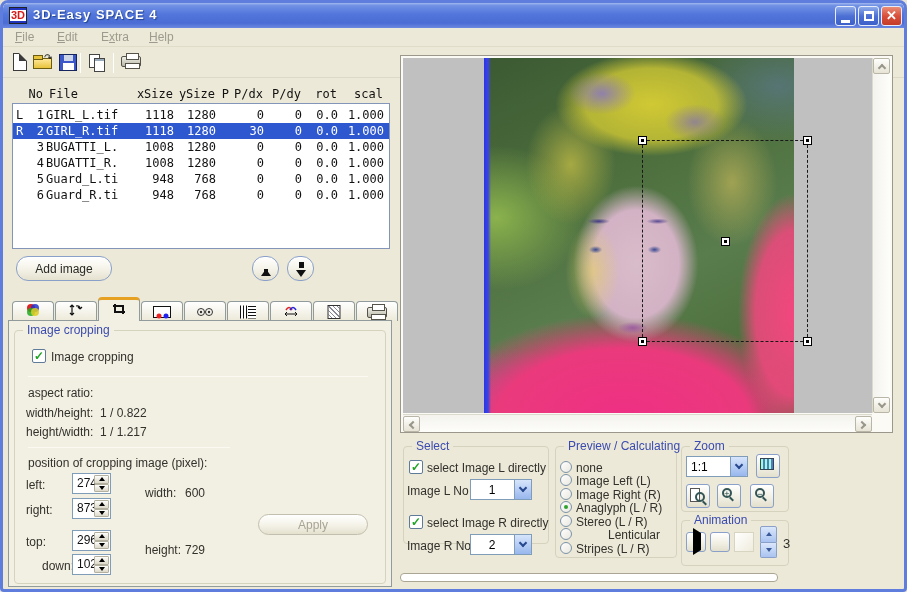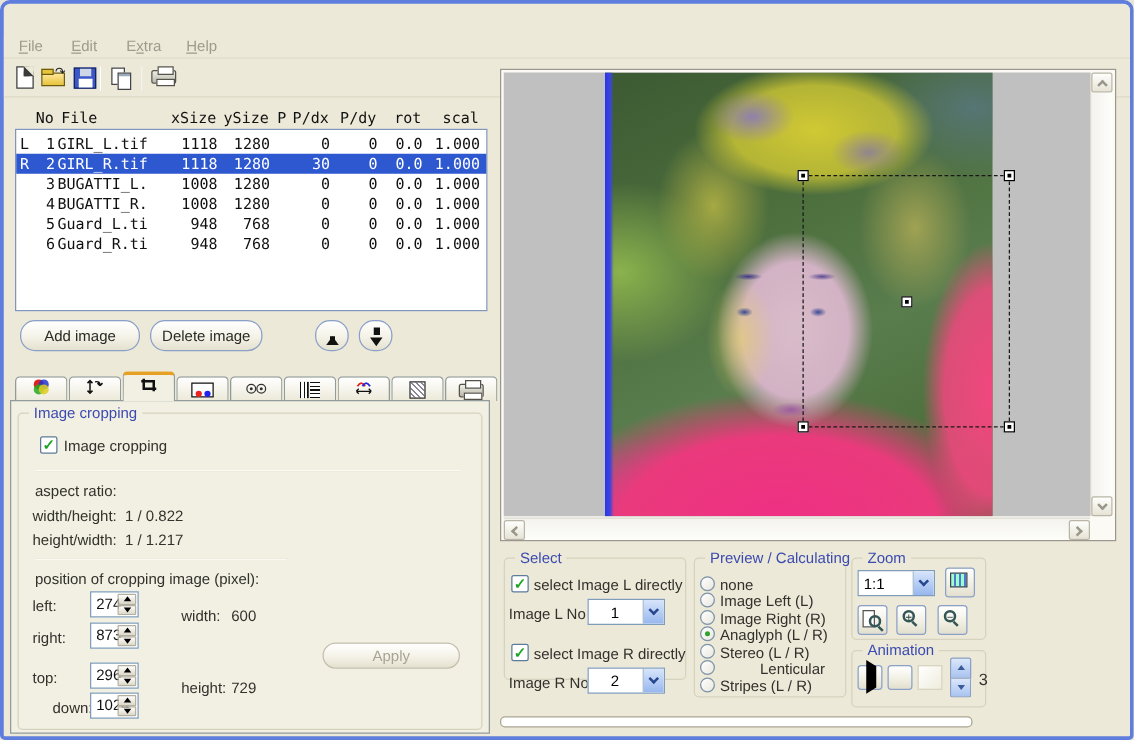--- a/index.html
+++ b/index.html
@@ -153,20 +153,31 @@
   .grid{ position:absolute; left:3px; top:3px; width:14px; height:12px; border:1px solid #345;
     background:repeating-linear-gradient(90deg,#9fc 0 2px,#57c 2px 4px); }
   .play{ width:0; height:0; border:5px solid transparent; border-left:8px solid #000; margin:4px 0 0 6px; }
   .stop{ width:8px; height:8px; background:#000; margin:5px auto; }
 </style>
 </head>
 <body>
 
 <div id="window">
 
+  <div id="titlebar" class="abs">
+    <div id="app-icon" class="abs">3D</div>
+    <div id="title-text" class="abs">3D-Easy SPACE 4</div>
+    <div id="btn-min" class="abs winbtn blue" style="left:832px">
+        <span></span>
+      </div>
+    <div id="btn-max" class="abs winbtn blue" style="left:855px">
+        <span></span>
+      </div>
+    <div id="btn-close" class="abs winbtn red" style="left:878px"><span>✕</span></div>
+  </div>
 
   <div id="menubar" class="abs">
     <span class="mi" style="left:12px"><span></span><u>F</u><span>ile</span></span>
     <span class="mi" style="left:54px"><span></span><u>E</u><span>dit</span></span>
     <span class="mi" style="left:98px"><span>E</span><u>x</u><span>tra</span></span>
     <span class="mi" style="left:146px"><span></span><u>H</u><span>elp</span></span>
   </div>
 
   <div id="toolbar" class="abs">
     <span class="tool" style="left:7px">
@@ -274,21 +285,20 @@
         <span class="r">768</span>
         <span class="r"></span>
         <span class="r">0</span>
         <span class="r">0</span>
         <span class="r">0.0</span>
         <span class="r">1.000</span>
     </div>
   </div>
 
   <button class="abs xpbtn" style="left:13px;top:253px;width:96px;height:25px">Add image</button>
-  <button class="abs xpbtn" style="left:117px;top:253px;width:90px;height:25px">Delete image</button>
   <button class="abs xpbtn sqbtn" style="left:249px;top:253px">
       <span class="uparrow"></span>
     </button>
   <button class="abs xpbtn sqbtn" style="left:284px;top:253px">
       <span class="arrow-stem" style="top:5px"></span>
       <span class="dnarrow"></span>
     </button>
 
   <div class="tab" style="left:9px">
       <span class="tabicon"><svg width="16" height="14">

